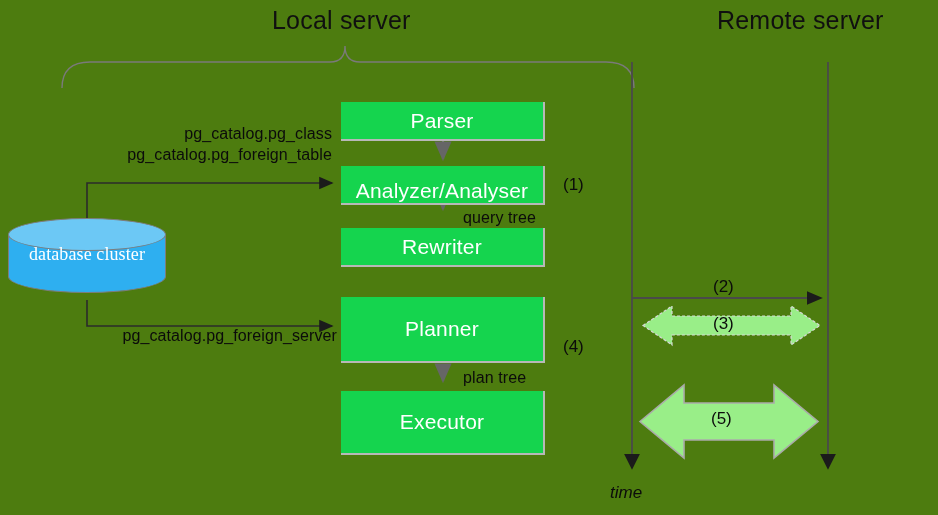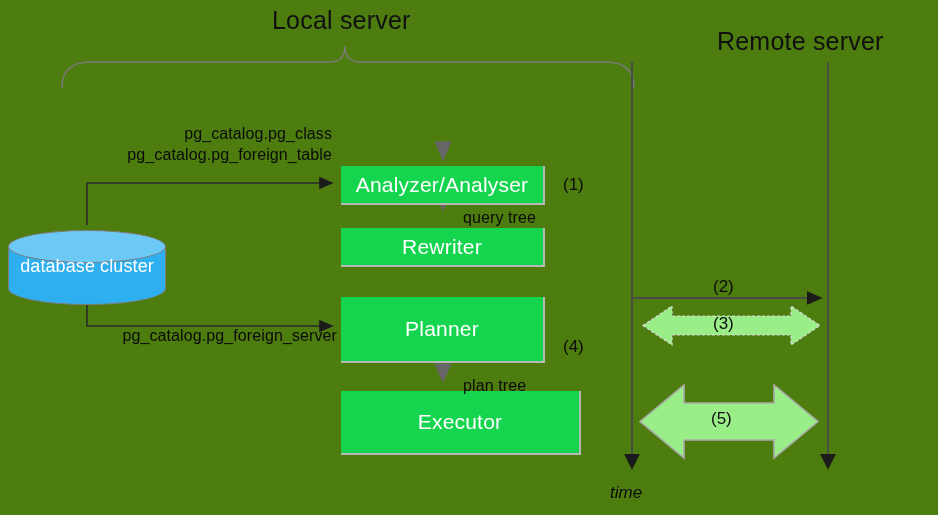--- a/index.html
+++ b/index.html
@@ -152,44 +152,47 @@
     </g>
 
     <g>
       <path d="M 640,421.5 L 684,385 L 684,403 L 774,403 L 774,385 L 818,421.5
                L 774,458 L 774,440 L 684,440 L 684,458 Z" fill="#99ee88" stroke="#aaaaaa" stroke-width="1.6"></path>
     </g>
   </svg>
 
   <div class="abs section-title" style="left:272px; top:6px;">Local server</div>
 
-  <div class="abs section-title" style="left:717px; top:6px;margin-top:21px;">Remote server</div>
-
-
-  <div class="abs stage-box" style="left:341px; top:166px; width:204px; height:39px;">
+  <div class="abs section-title" style="left:717px; top:6px;">Remote server</div>
+
+  <div class="abs stage-box" style="left:341px; top:102px; width:204px; height:39px;">
+    <span>Parser</span>
+  </div>
+
+  <div class="abs stage-box" style="left:341px; top:166px; width:204px; height:39px;align-items:flex-end;">
     <span>Analyzer/Analyser</span>
   </div>
 
   <div class="abs stage-box" style="left:341px; top:228px; width:204px; height:39px;text-align:right;">
     <span>Rewriter</span>
   </div>
 
   <div class="abs stage-box" style="left:341px; top:297px; width:204px; height:66px;justify-content:center;">
     <span>Planner</span>
   </div>
 
-  <div class="abs stage-box" style="left:341px; top:391px; width:240px; height:64px;">
+  <div class="abs stage-box" style="left:341px; top:391px; width:204px; height:64px;">
     <span>Executor</span>
   </div>
 
   <div class="abs anno" style="left:463px; top:209px;">query tree</div>
 
-  <div class="abs anno" style="left:463px; top:377px;">plan tree</div>
-
-  <div class="abs" style="left:8px; top:230px; width:158px; height:76px;">
+  <div class="abs anno" style="left:463px; top:369px;">plan tree</div>
+
+  <div class="abs" style="left:8px; top:218px; width:158px; height:76px;font-family:Liberation Serif, serif;">
     <div class="abs cyl-bottom" style="left:0px; top:42px; width:158px; height:33px;"></div>
     <div class="abs cyl-body" style="left:0px; top:16px; width:158px; height:43px;"></div>
     <div class="abs cyl-top" style="left:0px; top:0px; width:158px; height:33px;"></div>
     <div class="abs cyl-label" style="left:0px; top:26px; width:158px;">database cluster</div>
   </div>
 
   <div class="abs anno anno-right" style="left:60px; top:125px; width:272px;">pg_catalog.pg_class</div>
   <div class="abs anno anno-right" style="left:60px; top:146px; width:272px;">pg_catalog.pg_foreign_table</div>
 
   <div class="abs anno anno-right" style="left:60px; top:327px; width:277px;">pg_catalog.pg_foreign_server</div>

